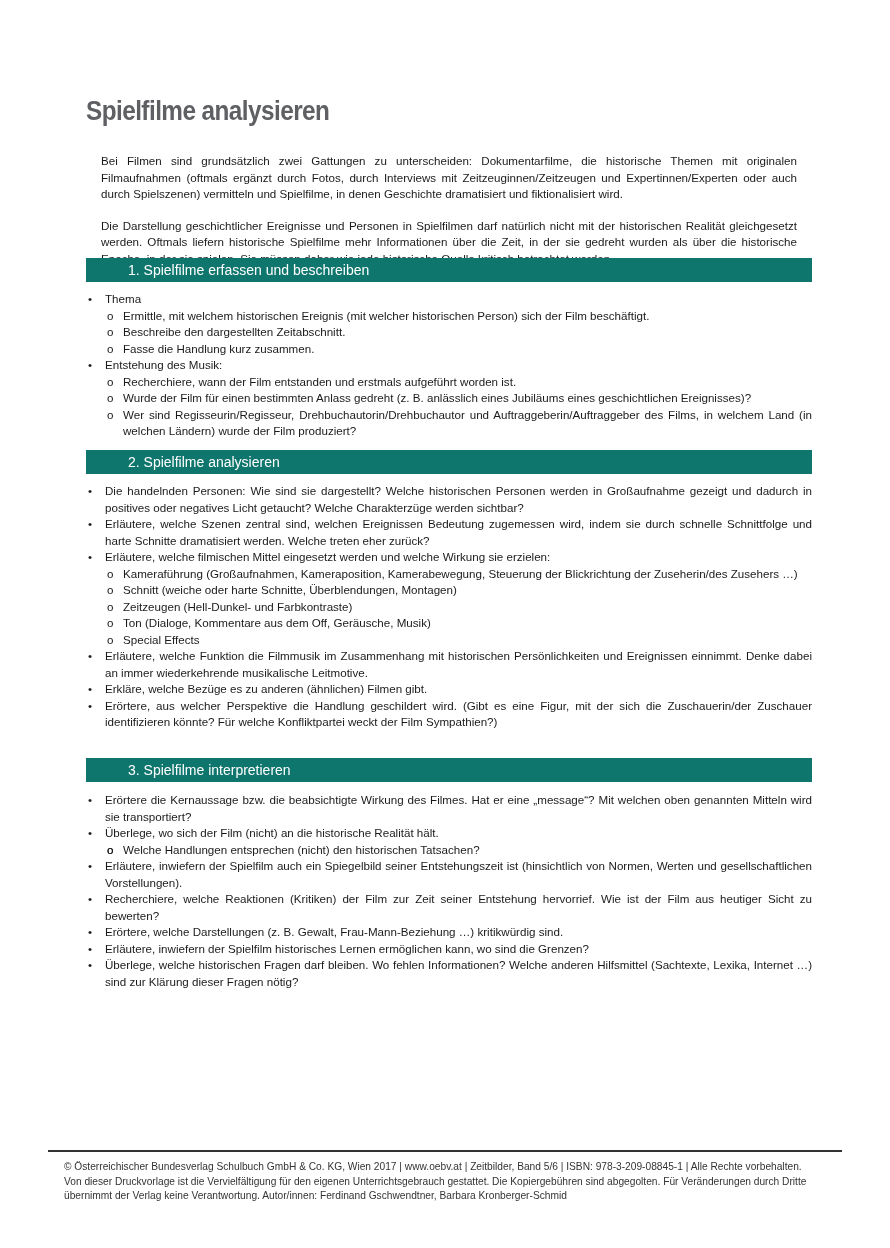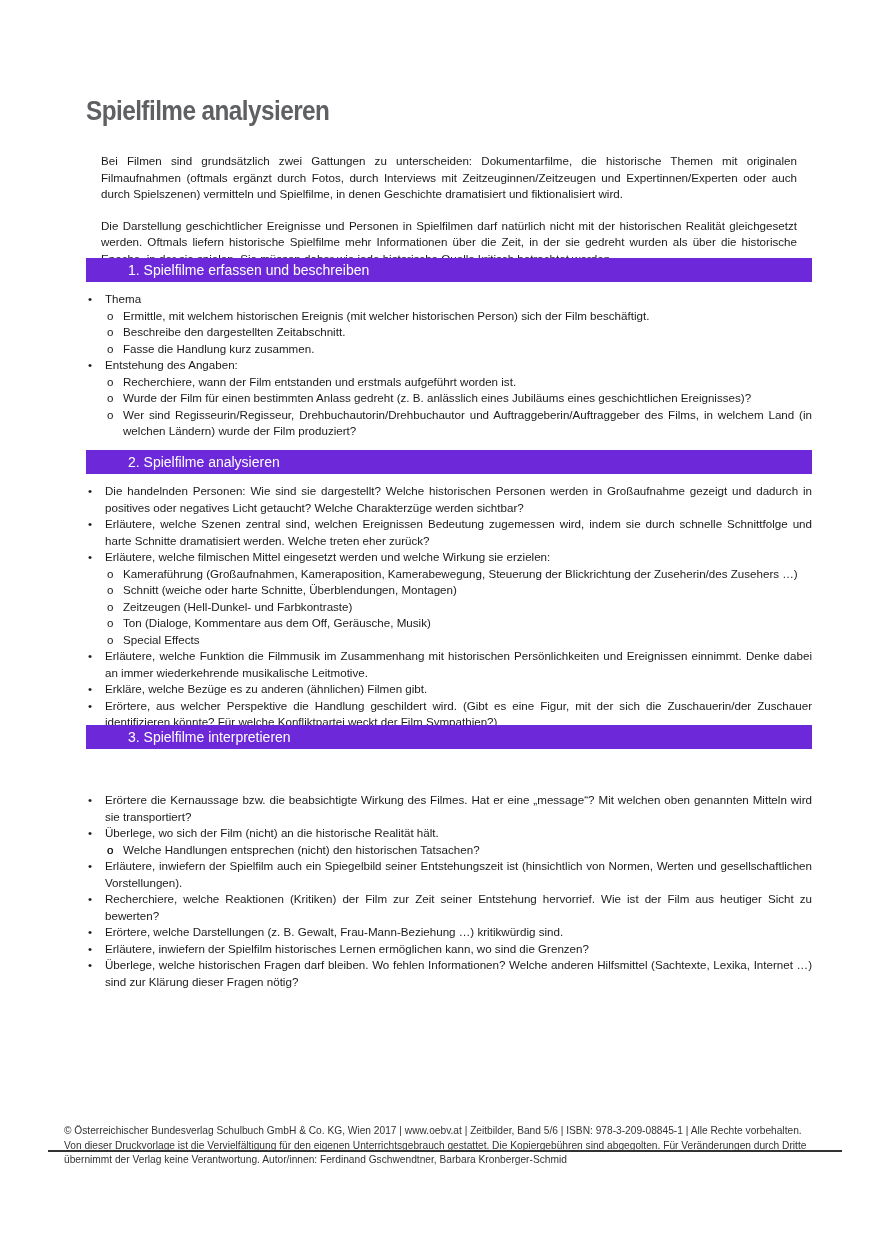--- a/index.html
+++ b/index.html
@@ -13,37 +13,37 @@
     font-size: 27px; letter-spacing: -0.6px; color: #5f6063;
     transform: scaleX(0.9); transform-origin: left top;
   }
   .intro {
     position: absolute; left: 86px; top: 138px; width: 726px;
     font-size: 11.6px; line-height: 16.6px; text-align: justify;
   }
   .intro p { margin: 15px; }
   .section-bar {
     position: absolute; left: 86px; width: 726px; height: 24px;
-    background: #6d28d9; color: #ffffff;
+    background: #0f766e; color: #ffffff;
     font-size: 14px; line-height: 24px; box-sizing: border-box; padding-left: 42px;
   }
   .list {
     position: absolute; left: 86px; width: 726px; margin: 0; padding: 0; list-style: none;
     font-size: 11.6px; line-height: 16.5px;
   }
   .list li { position: relative; padding-left: 19px; margin: 0; text-align: justify; }
   .list li .bullet { position: absolute; left: 2px; top: 0; }
   .list ul { list-style: none; margin: 0; padding: 0; margin-left: -19px; }
   .list ul li { padding-left: 37px; }
   .list ul li .bullet { left: 21px; }
   .footer-rule {
     position: absolute; left: 48px; top: 1150px; width: 794px; height: 2px; background: #333333;
   }
   .footer {
-    position: absolute; left: 64px; top: 1124px; width: 780px;
+    position: absolute; left: 64px; top: 1160px; width: 780px;
     font-size: 10.2px; line-height: 14.5px; color: #333333;
   }
   .footer p { margin: 0; }
 </style>
 </head>
 <body>
 
 <h1 class="page-title">Spielfilme analysieren</h1>
 
 <div class="intro">
@@ -51,21 +51,21 @@
   <p>Die Darstellung geschichtlicher Ereignisse und Personen in Spielfilmen darf natürlich nicht mit der historischen Realität gleichgesetzt werden. Oftmals liefern historische Spielfilme mehr Informationen über die Zeit, in der sie gedreht wurden als über die historische Epoche, in der sie spielen. Sie müssen daher wie jede historische Quelle kritisch betrachtet werden.</p>
 </div>
 
 <div class="section-bar" style="top:258px;">1. Spielfilme erfassen und beschreiben</div>
 <ul class="list" style="top:291px;">
     <li><span class="bullet">•</span><span>Thema</span><ul>
         <li><span class="bullet">o</span><span>Ermittle, mit welchem historischen Ereignis (mit welcher historischen Person) sich der Film beschäftigt.</span></li>
         <li><span class="bullet">o</span><span>Beschreibe den dargestellten Zeitabschnitt.</span></li>
         <li><span class="bullet">o</span><span>Fasse die Handlung kurz zusammen.</span></li>
       </ul></li>
-    <li><span class="bullet">•</span><span>Entstehung des Angaben:</span><ul>
+    <li><span class="bullet">•</span><span>Entstehung des Musik:</span><ul>
         <li><span class="bullet">o</span><span>Recherchiere, wann der Film entstanden und erstmals aufgeführt worden ist.</span></li>
         <li><span class="bullet">o</span><span>Wurde der Film für einen bestimmten Anlass gedreht (z. B. anlässlich eines Jubiläums eines geschichtlichen Ereignisses)?</span></li>
         <li><span class="bullet">o</span><span>Wer sind Regisseurin/Regisseur, Drehbuchautorin/Drehbuchautor und Auftraggeberin/Auftraggeber des Films, in welchem Land (in welchen Ländern) wurde der Film produziert?</span></li>
       </ul></li>
   </ul>
 
 <div class="section-bar" style="top:450px;">2. Spielfilme analysieren</div>
 <ul class="list" style="top:483px;">
     <li><span class="bullet">•</span><span>Die handelnden Personen: Wie sind sie dargestellt? Welche historischen Personen werden in Großaufnahme gezeigt und dadurch in positives oder negatives Licht getaucht? Welche Charakterzüge werden sichtbar?</span></li>
     <li><span class="bullet">•</span><span>Erläutere, welche Szenen zentral sind, welchen Ereignissen Bedeutung zugemessen wird, indem sie durch schnelle Schnittfolge und harte Schnitte dramatisiert werden. Welche treten eher zurück?</span></li>
@@ -74,21 +74,21 @@
         <li><span class="bullet">o</span><span>Schnitt (weiche oder harte Schnitte, Überblendungen, Montagen)</span></li>
         <li><span class="bullet">o</span><span>Zeitzeugen (Hell-Dunkel- und Farbkontraste)</span></li>
         <li><span class="bullet">o</span><span>Ton (Dialoge, Kommentare aus dem Off, Geräusche, Musik)</span></li>
         <li><span class="bullet">o</span><span>Special Effects</span></li>
       </ul></li>
     <li><span class="bullet">•</span><span>Erläutere, welche Funktion die Filmmusik im Zusammenhang mit historischen Persönlichkeiten und Ereignissen einnimmt. Denke dabei an immer wiederkehrende musikalische Leitmotive.</span></li>
     <li><span class="bullet">•</span><span>Erkläre, welche Bezüge es zu anderen (ähnlichen) Filmen gibt.</span></li>
     <li><span class="bullet">•</span><span>Erörtere, aus welcher Perspektive die Handlung geschildert wird. (Gibt es eine Figur, mit der sich die Zuschauerin/der Zuschauer identifizieren könnte? Für welche Konfliktpartei weckt der Film Sympathien?)</span></li>
   </ul>
 
-<div class="section-bar" style="top:725px;">3. Spielfilme interpretieren</div>
+<div class="section-bar" style="top:758px;">3. Spielfilme interpretieren</div>
 <ul class="list" style="top:792px;">
     <li><span class="bullet">•</span><span>Erörtere die Kernaussage bzw. die beabsichtigte Wirkung des Filmes. Hat er eine „message“? Mit welchen oben genannten Mitteln wird sie transportiert?</span></li>
     <li><span class="bullet">•</span><span>Überlege, wo sich der Film (nicht) an die historische Realität hält.</span><ul>
         <li><span class="bullet">o</span></li>
         <li><span class="bullet">o</span><span>Welche Handlungen entsprechen (nicht) den historischen Tatsachen?</span></li>
       </ul></li>
     <li><span class="bullet">•</span><span>Erläutere, inwiefern der Spielfilm auch ein Spiegelbild seiner Entstehungszeit ist (hinsichtlich von Normen, Werten und gesellschaftlichen Vorstellungen).</span></li>
     <li><span class="bullet">•</span><span>Recherchiere, welche Reaktionen (Kritiken) der Film zur Zeit seiner Entstehung hervorrief. Wie ist der Film aus heutiger Sicht zu bewerten?</span></li>
     <li><span class="bullet">•</span><span>Erörtere, welche Darstellungen (z. B. Gewalt, Frau-Mann-Beziehung …) kritikwürdig sind.</span></li>
     <li><span class="bullet">•</span><span>Erläutere, inwiefern der Spielfilm historisches Lernen ermöglichen kann, wo sind die Grenzen?</span></li>

